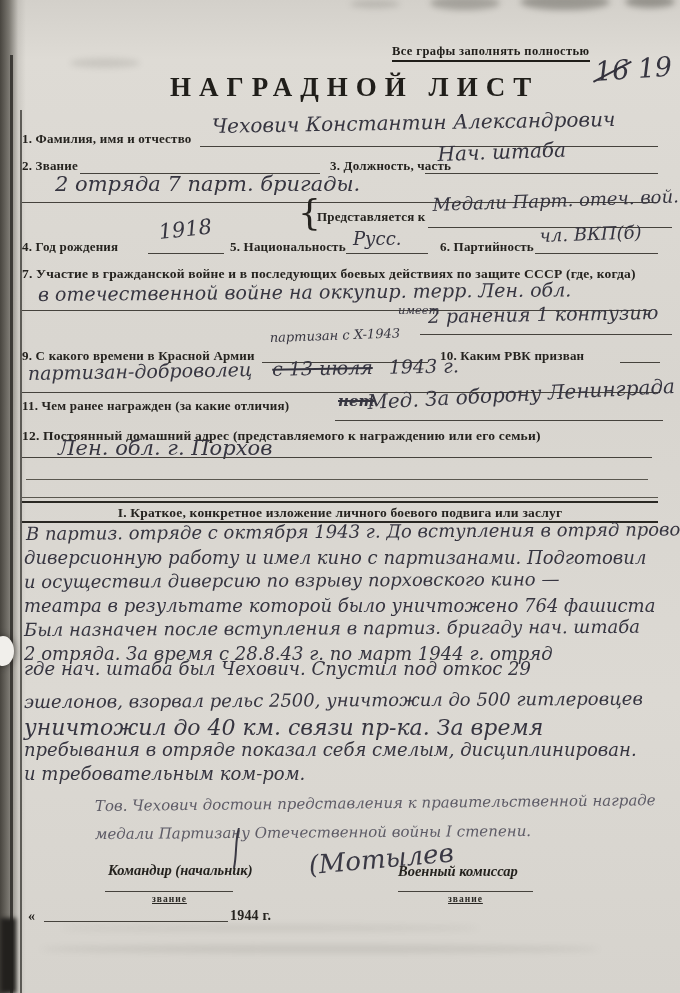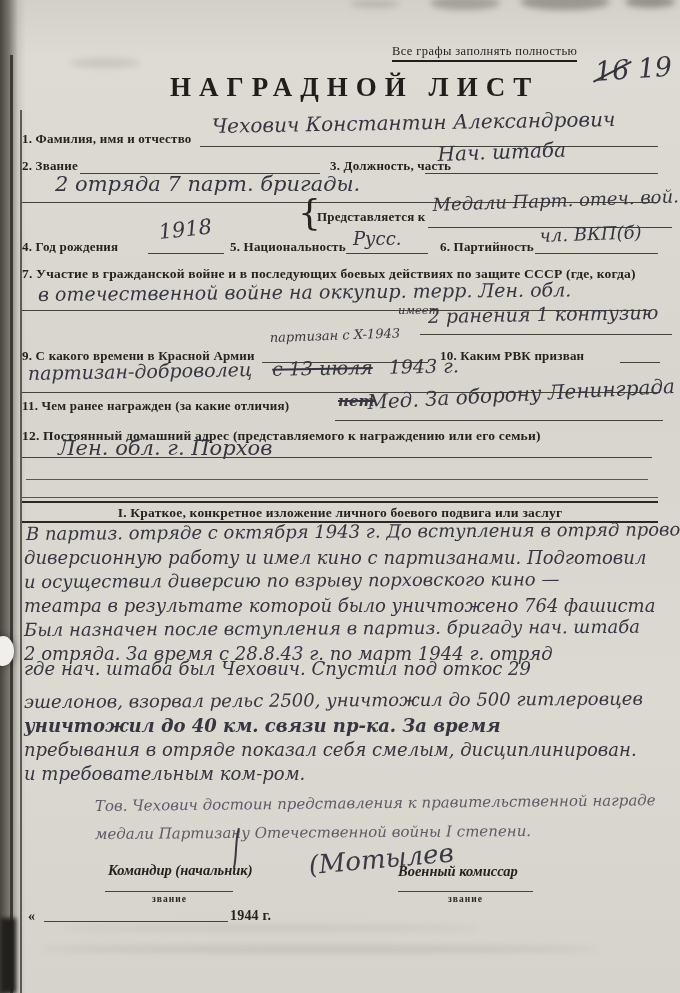--- a/index.html
+++ b/index.html
@@ -23,26 +23,26 @@
   
   .smudge{position:absolute; background:#6b6962; filter:blur(3px); opacity:.45; border-radius:50%;}
   .binding{position:absolute; left:0; top:0; width:26px; height:993px;
     background:linear-gradient(90deg,#48453f 0%,#7b7871 35%,rgba(150,147,140,.25) 70%,rgba(150,147,140,0) 100%);}
   .edgeline{position:absolute; background:#2e2c28;}
   .hole{position:absolute; background:#f1efeb; border-radius:50%; box-shadow:0 0 7px rgba(30,28,25,.65);}
   .corner{position:absolute; background:#22201d; filter:blur(2px);}
   .diagstrike{position:relative; display:inline-block;}
   .diagstrike::after{content:""; position:absolute; left:-12%; top:52%; width:124%; height:2.4px;
     background:#34323c; transform:rotate(-24deg);}
-  .notice{position:absolute; font-weight:normal; font-size:12.5px; color:#201e1a;
+  .notice{position:absolute; font-weight:bold; font-size:12.5px; color:#201e1a;
     border-bottom:2px solid #201e1a; padding-bottom:1px; letter-spacing:.4px; white-space:nowrap;}
   .title{position:absolute; font-weight:bold; font-size:27px; letter-spacing:8px; color:#201e1a; white-space:nowrap;}
   .brace{position:absolute; font-size:36px; font-weight:normal; color:#25231f; font-family:"DejaVu Serif",serif;}
   .small-ins{font-size:11.5px;}
-  .rank{position:absolute; font-weight:bold; font-size:9.5px; letter-spacing:1px; color:#2a2824;}
+  .rank{position:absolute; font-weight:bold; font-size:9.5px; letter-spacing:1px; color:#2a2824;text-decoration:underline;}
   .sig-label{position:absolute; font-family:"Liberation Serif",serif; font-weight:bold; font-style:italic;
     font-size:14.5px; color:#24221e; white-space:nowrap;}
 </style>
 </head>
 <body>
 
 <div class="page">
 
   <div class="smudge" style="left:430px; top:-4px; width:70px; height:14px;"></div>
   <div class="smudge" style="left:520px; top:-6px; width:90px; height:16px; opacity:.55;"></div>
@@ -128,21 +128,21 @@
   <div class="uline thick" style="left:22px; top:521px; width:636px;"></div>
 
   <div class="hw" style="left:26px; top:523px; font-size:18px; transform:rotate(-0.4deg);">В партиз. отряде с октября 1943 г. До вступления в отряд проводил-</div>
   <div class="hw" style="left:24px; top:547px; font-size:18px;">диверсионную работу и имел кино с партизанами. Подготовил</div>
   <div class="hw" style="left:24px; top:571px; font-size:18px; transform:rotate(-0.3deg);">и осуществил диверсию по взрыву порховского кино —</div>
   <div class="hw" style="left:24px; top:595px; font-size:18px;">театра в результате которой было уничтожено 764 фашиста</div>
   <div class="hw" style="left:24px; top:619px; font-size:18px; transform:rotate(-0.3deg);">Был назначен после вступления в партиз. бригаду нач. штаба</div>
   <div class="hw" style="left:24px; top:643px; font-size:18px;">2 отряда. За время с 28.8.43 г. по март 1944 г. отряд</div>
   <div class="hw" style="left:24px; top:658px; font-size:18px;">где нач. штаба был Чехович. Спустил под откос 29</div>
   <div class="hw" style="left:24px; top:691px; font-size:18px; transform:rotate(-0.3deg);">эшелонов, взорвал рельс 2500, уничтожил до 500 гитлеровцев</div>
-  <div class="hw" style="left:24px; top:715px; font-size:18px;font-weight:bold;">уничтожил до 40 км. связи пр-ка. За время</div>
+  <div class="hw" style="left:24px; top:715px; font-size:22px;">уничтожил до 40 км. связи пр-ка. За время</div>
   <div class="hw" style="left:24px; top:763px; font-size:18px;">и требовательным ком-ром.</div>
   <div class="hw" style="left:24px; top:739px; font-size:18px;">пребывания в отряде показал себя смелым, дисциплинирован.</div>
 
   <div class="hw light" style="left:95px; top:797px; font-size:15px; transform:rotate(-0.6deg);">Тов. Чехович достоин представления к правительственной награде</div>
   <div class="hw light" style="left:95px; top:825px; font-size:15px; transform:rotate(-0.4deg);">медали Партизану Отечественной войны I степени.</div>
 
   <svg style="position:absolute; left:225px; top:828px;" width="24" height="40" viewBox="0 0 24 40">
     <path d="M14 0 C 10 12, 12 26, 9 40" stroke="#3a3944" stroke-width="2" fill="none"></path>
   </svg>
 

